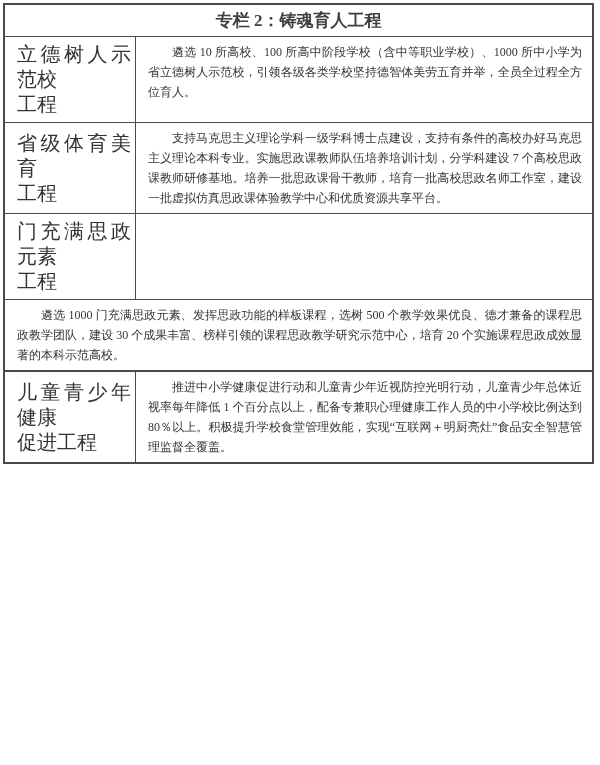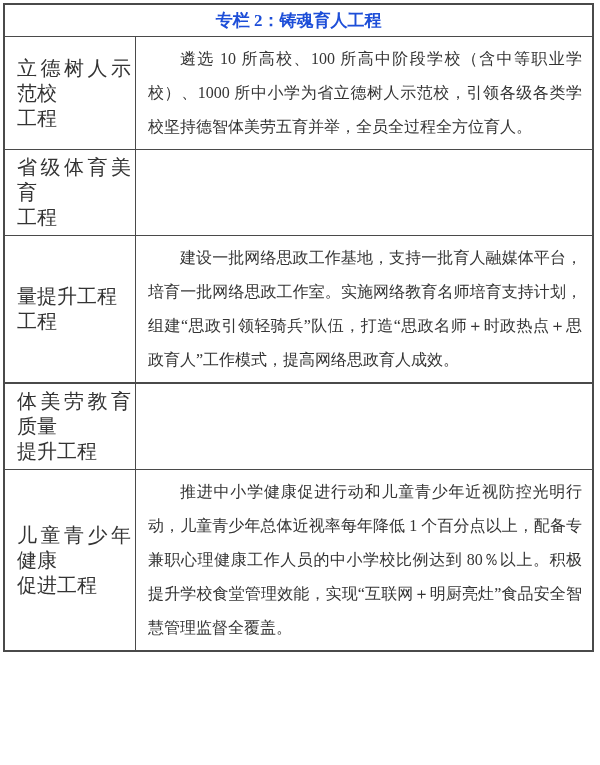--- a/index.html
+++ b/index.html
@@ -22,21 +22,21 @@
     box-sizing: border-box;
     border: 2px solid #4a4a4a;
     background: #ffffff;
   }
   .title-row {
     text-align: center;
     font-weight: bold;
     font-size: 17px;
     line-height: 20px;
     padding: 6px 8px 5px 8px;
-    color: #1d4ed8;
+    color: #404040;
   }
   .trow {
     display: flex;
     border-top: 1px solid #4a4a4a;
     align-items: stretch;
   }
   .label-cell {
     flex: 0 0 131px;
     width: 131px;
     box-sizing: border-box;
@@ -46,56 +46,55 @@
     padding: 5px 4px 5px 12px;
     font-size: 20px;
     line-height: 25px;
     white-space: pre-line;
     text-align: justify;
   }
   .content-cell {
     flex: 1 1 auto;
     box-sizing: border-box;
     padding: 5px 10px 5px 12px;
-    font-size: 16px;
-    line-height: 34px;
+    font-size: 12px;
+    line-height: 20px;
     text-align: justify;
     text-indent: 2em;
   }
 </style>
 </head>
 <body>
 
 <div class="project-table">
 
   <div class="title-row">专栏 2：铸魂育人工程</div>
 
   <div class="trow">
     <div class="label-cell">立德树人示范校
 工程</div>
     <div class="content-cell">遴选 10 所高校、100 所高中阶段学校（含中等职业学校）、1000 所中小学为省立德树人示范校，引领各级各类学校坚持德智体美劳五育并举，全员全过程全方位育人。</div>
   </div>
 
   <div class="trow">
     <div class="label-cell">省级体育美育
 工程</div>
+    <div class="content-cell">支持马克思主义理论学科一级学科博士点建设，支持有条件的高校办好马克思主义理论本科专业。实施思政课教师队伍培养培训计划，分学科建设 7 个高校思政课教师研修基地。培养一批思政课骨干教师，培育一批高校思政名师工作室，建设一批虚拟仿真思政课体验教学中心和优质资源共享平台。</div>
   </div>
 
   <div class="trow">
-    <div class="label-cell">量提升工程
+    <div class="label-cell">门充满思政元素
 工程</div>
-    <div class="content-cell">建设一批网络思政工作基地，支持一批育人融媒体平台，培育一批网络思政工作室。实施网络教育名师培育支持计划，组建“思政引领轻骑兵”队伍，打造“思政名师＋时政热点＋思政育人”工作模式，提高网络思政育人成效。</div>
   </div>
 
   <div class="trow">
+    <div class="content-cell">遴选 1000 门充满思政元素、发挥思政功能的样板课程，选树 500 个教学效果优良、德才兼备的课程思政教学团队，建设 30 个成果丰富、榜样引领的课程思政教学研究示范中心，培育 20 个实施课程思政成效显著的本科示范高校。</div>
   </div>
 
   <div class="trow">
-    <div class="label-cell">体美劳教育质量
-提升工程</div>
   </div>
 
   <div class="trow">
     <div class="label-cell">儿童青少年健康
 促进工程</div>
     <div class="content-cell">推进中小学健康促进行动和儿童青少年近视防控光明行动，儿童青少年总体近视率每年降低 1 个百分点以上，配备专兼职心理健康工作人员的中小学校比例达到 80％以上。积极提升学校食堂管理效能，实现“互联网＋明厨亮灶”食品安全智慧管理监督全覆盖。</div>
   </div>
 
 </div>
 

